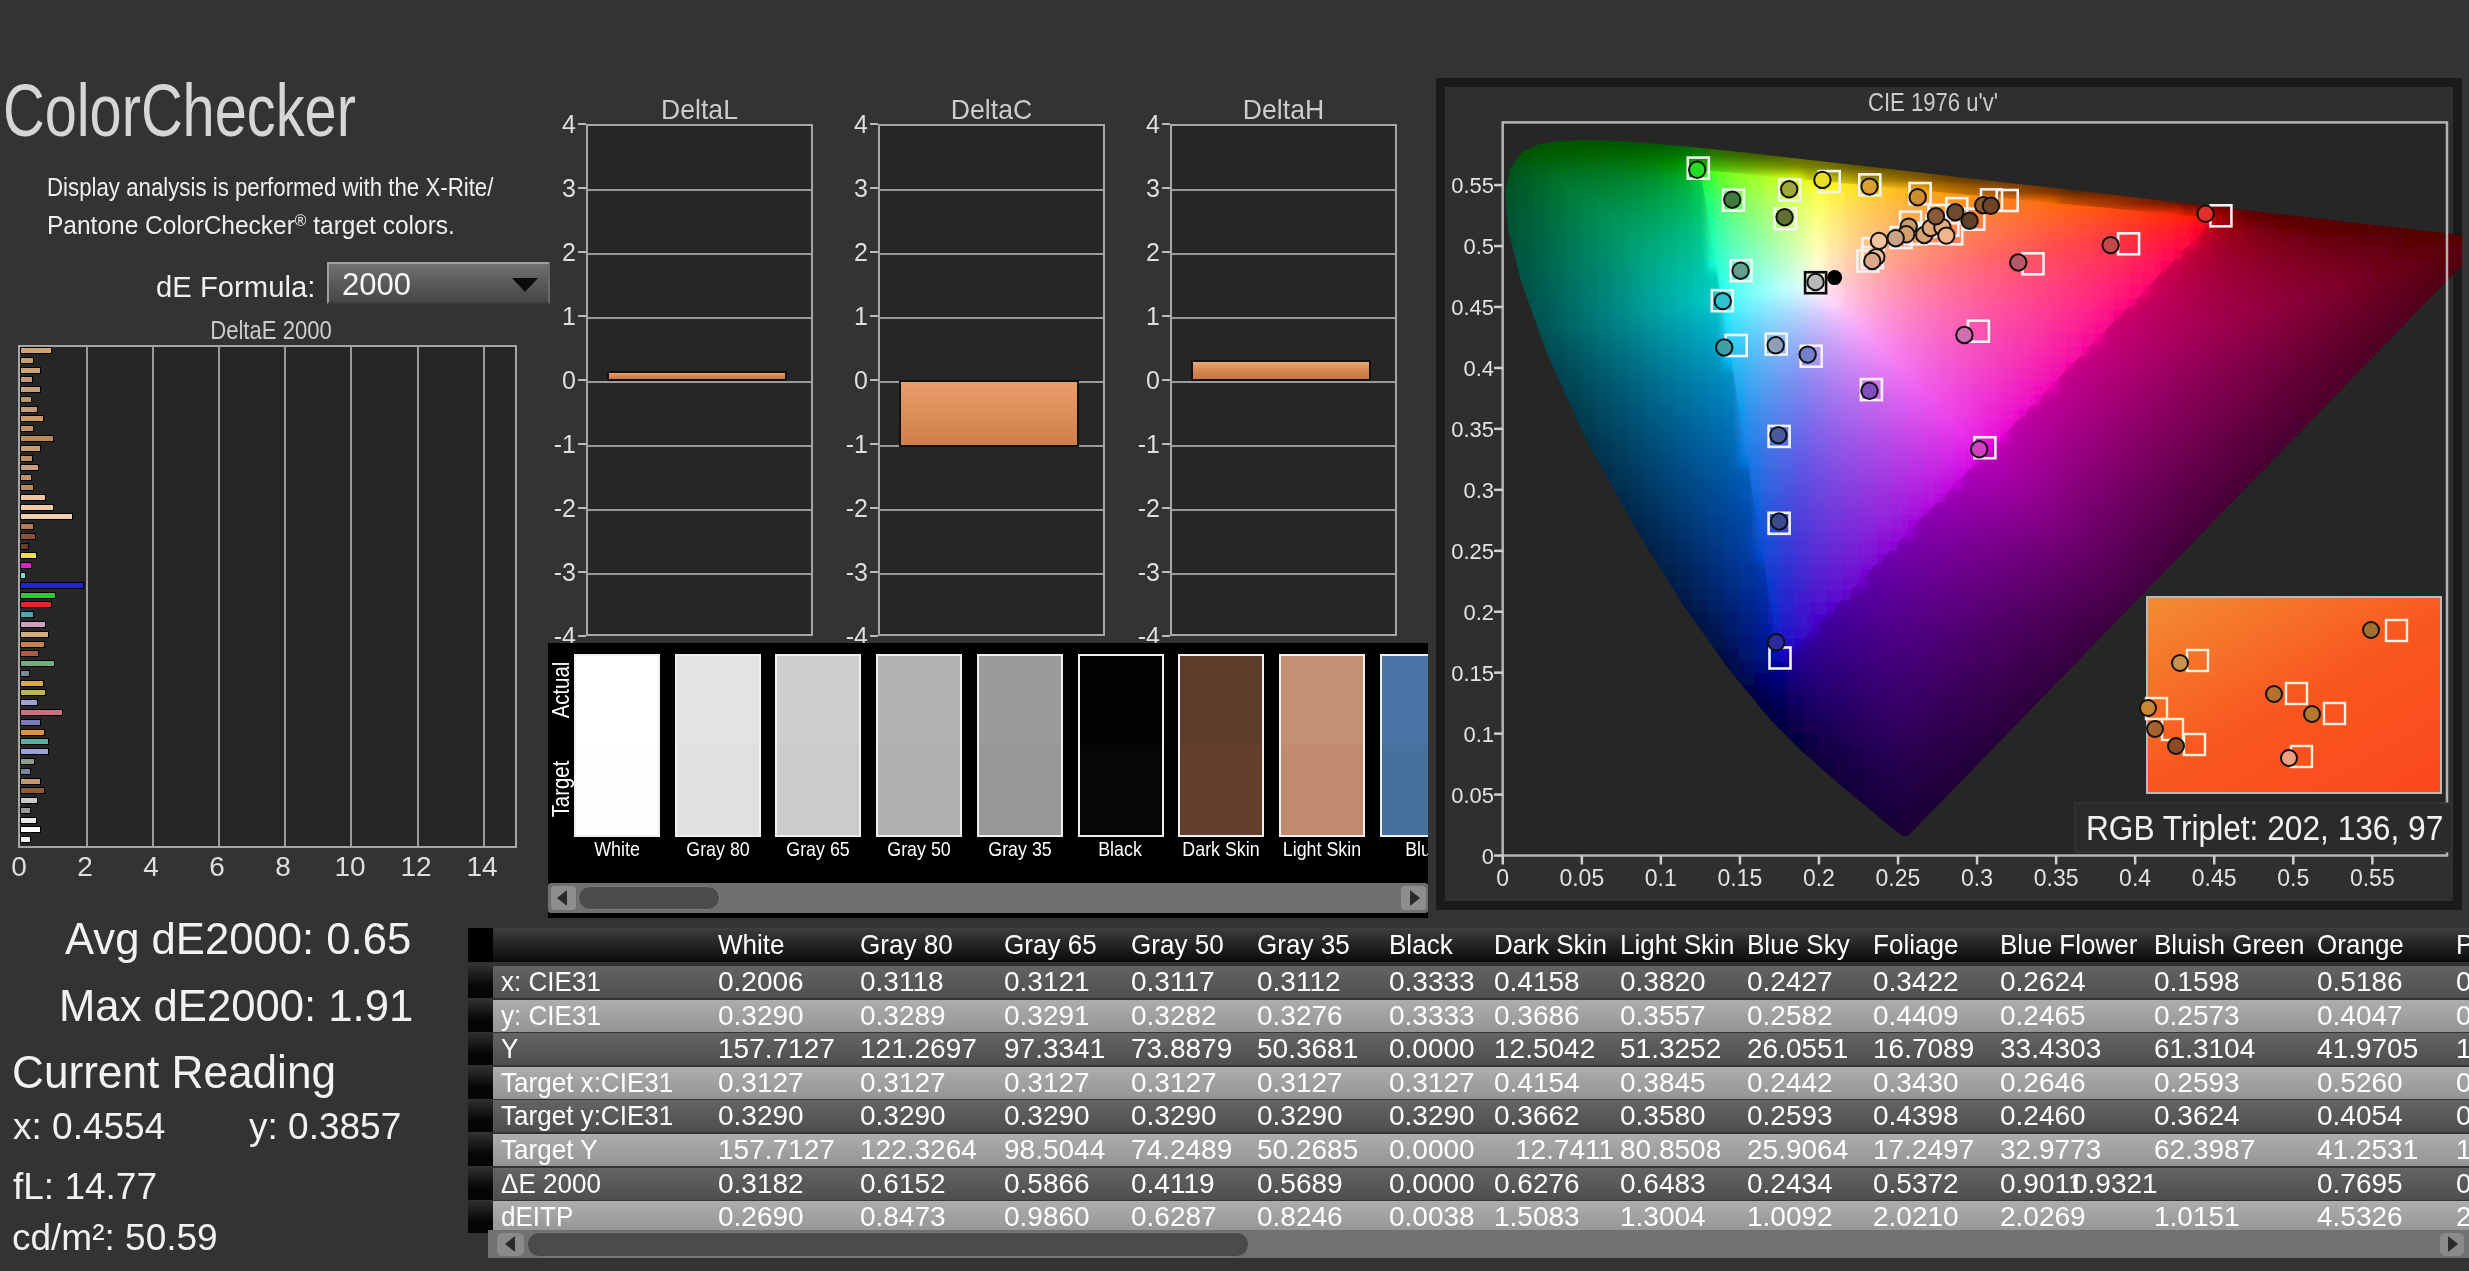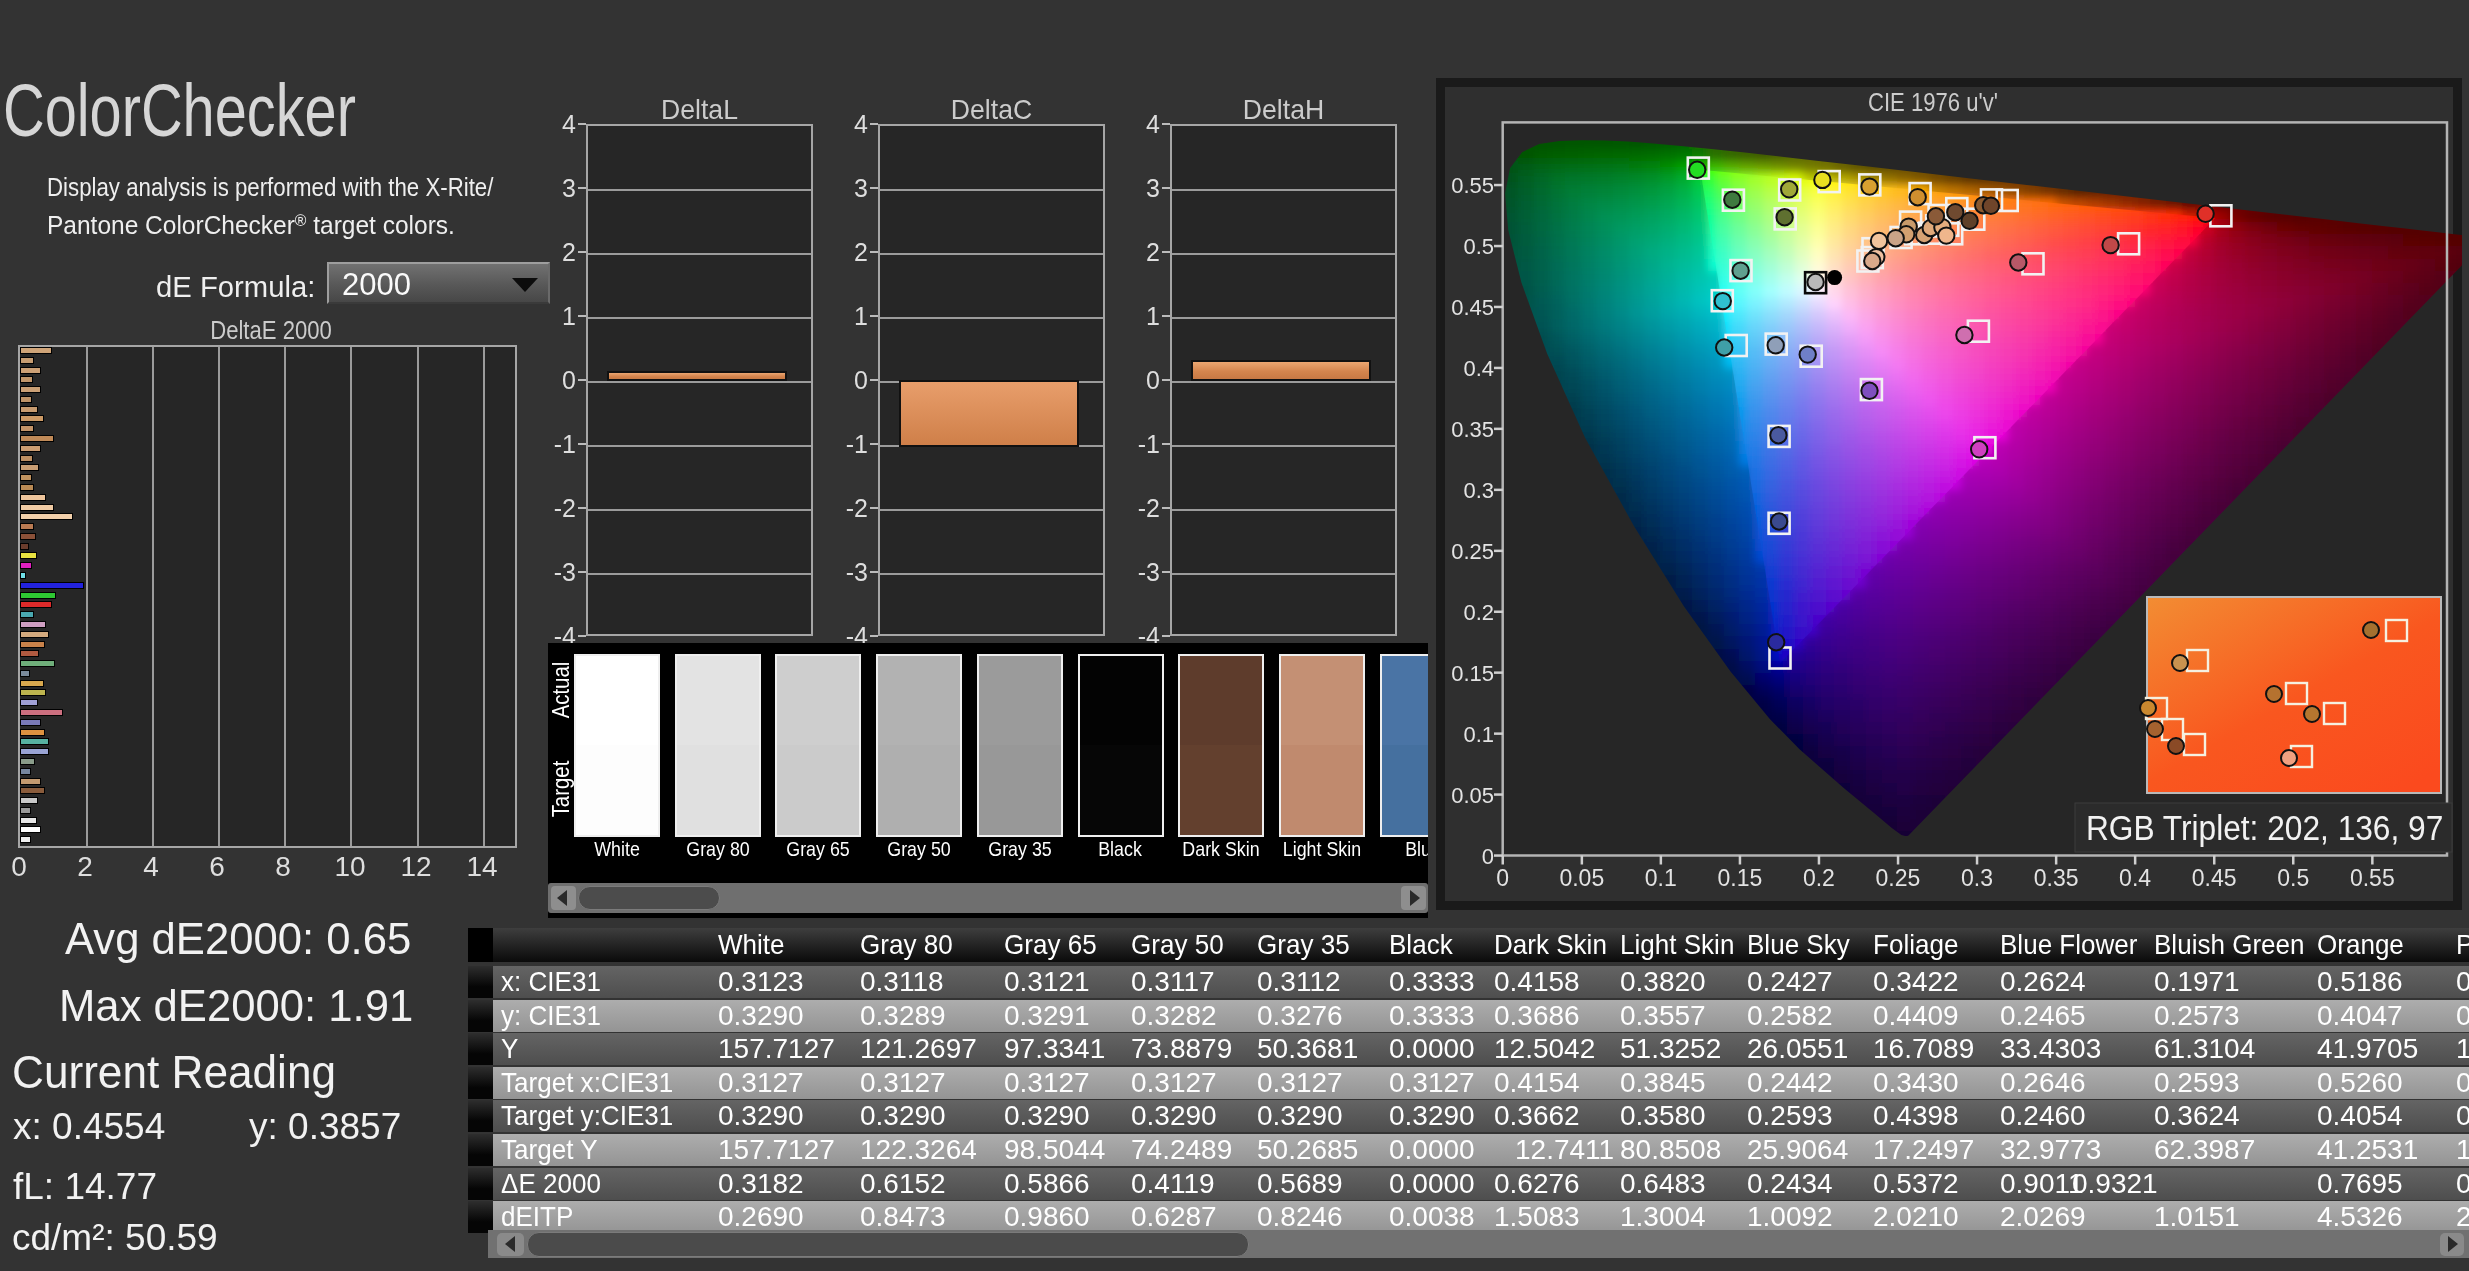--- a/index.html
+++ b/index.html
@@ -232,32 +232,32 @@
 <span class="tl" style="left:1254px">Blue Sky</span>
 <span class="tl" style="left:1380px">Foliage</span>
 <span class="tl" style="left:1507px">Blue Flower</span>
 <span class="tl" style="left:1661px">Bluish Green</span>
 <span class="tl" style="left:1824px">Orange</span>
 <span class="tl" style="left:1963px">Pu</span>
 </div>
 <div class="nc" style="top:966px;height:32px"></div>
 <div class="trow" style="top:966px;background:linear-gradient(180deg,#646464,#4e4e4e)">
 <span class="tl" style="left:8px">x: CIE31</span>
-<span class="tc" style="left:225px">0.3123</span>
+<span class="tc" style="left:225px">0.2006</span>
 <span class="tc" style="left:367px">0.3118</span>
 <span class="tc" style="left:511px">0.3121</span>
 <span class="tc" style="left:638px">0.3117</span>
 <span class="tc" style="left:764px">0.3112</span>
 <span class="tc" style="left:896px">0.3333</span>
 <span class="tc" style="left:1001px">0.4158</span>
 <span class="tc" style="left:1127px">0.3820</span>
 <span class="tc" style="left:1254px">0.2427</span>
 <span class="tc" style="left:1380px">0.3422</span>
 <span class="tc" style="left:1507px">0.2624</span>
-<span class="tc" style="left:1661px">0.1971</span>
+<span class="tc" style="left:1661px">0.1598</span>
 <span class="tc" style="left:1824px">0.5186</span>
 <span class="tc" style="left:1963px">0.2</span>
 </div>
 <div class="nc" style="top:1000px;height:32px"></div>
 <div class="trow" style="top:1000px;background:linear-gradient(180deg,#adadad,#949494)">
 <span class="tl" style="left:8px">y: CIE31</span>
 <span class="tc" style="left:225px">0.3290</span>
 <span class="tc" style="left:367px">0.3289</span>
 <span class="tc" style="left:511px">0.3291</span>
 <span class="tc" style="left:638px">0.3282</span>

